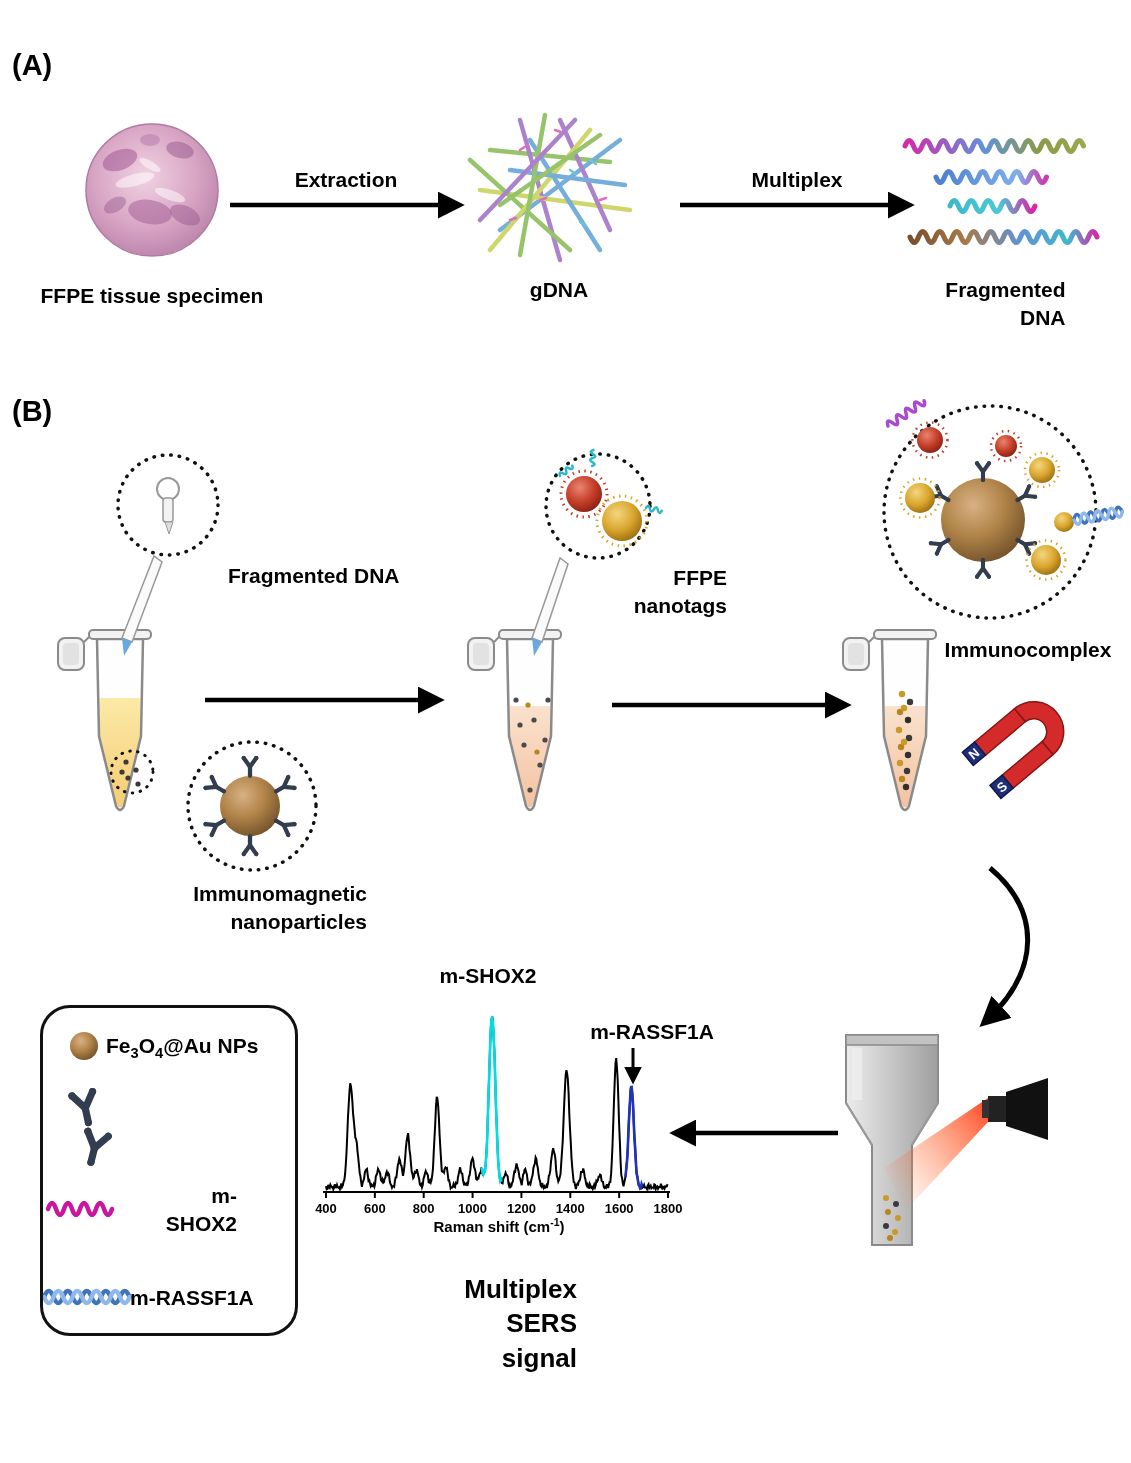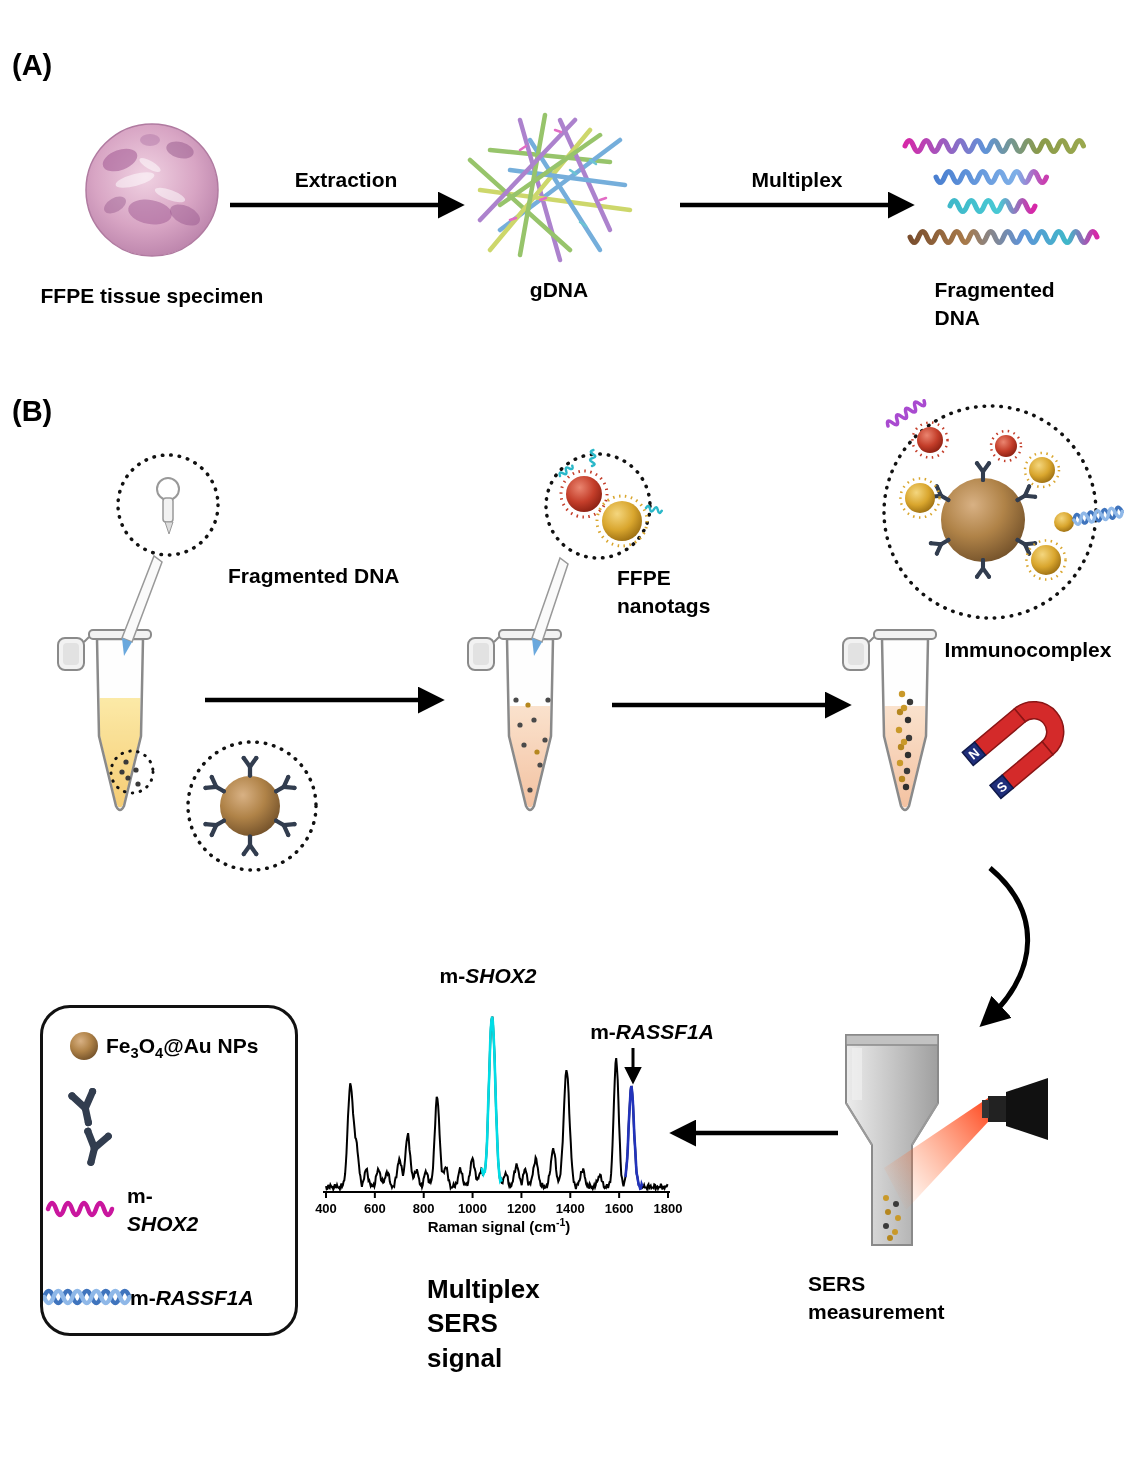--- a/index.html
+++ b/index.html
@@ -1,22 +1,22 @@
 <!DOCTYPE html>
 <html><head>
 <meta charset="utf-8">
 <style>
   html,body{margin:0;padding:0;background:#fff;}
   #canvas{position:relative;width:1131px;height:1463px;background:#fff;overflow:hidden;
           font-family:"Liberation Sans", sans-serif;color:#000;}
   svg{display:block;}
   .lbl{position:absolute;font-weight:700;font-size:21px;line-height:1.32;color:#000;white-space:nowrap;}
-  .ctr{transform:translateX(-50%);text-align:left;white-space:normal;}
+  .ctr{transform:translateX(-50%);text-align:right;white-space:normal;}
   .panel-letter{font-size:29px;}
-  .gene{font-style:italic;}
+  .gene{}
   .blk{display:block;}
   sub,sup{font-size:70%;}
   .small-axis{font-size:15px;}
 </style>
 </head>
 <body>
 
 <div id="canvas">
 
   <svg width="1131" height="1463" viewBox="0 0 1131 1463" style="position:absolute;left:0;top:0">
@@ -386,31 +386,31 @@
 
   <div class="lbl ctr" style="left:152px;top:282px">FFPE tissue specimen</div>
   <div class="lbl ctr" style="left:559px;top:276px">gDNA</div>
   <div class="lbl ctr" style="left:1000px;top:276px">Fragmented DNA</div>
 
   <div class="lbl panel-letter" style="left:12px;top:392px">(B)</div>
 
   <div class="lbl" style="left:228px;top:562px">Fragmented DNA</div>
   <div class="lbl ctr" style="left:672px;top:564px;width:110px">FFPE nanotags</div>
   <div class="lbl ctr" style="left:1028px;top:636px">Immunocomplex</div>
-  <div class="lbl ctr" style="left:893px;top:1270px;width:170px">SERS measurement</div>
+  <div class="lbl ctr" style="left:252px;top:880px;width:230px">Immunomagnetic nanoparticles</div>
   <div class="lbl ctr" style="left:502px;top:1272px;width:150px;font-size:26px">Multiplex SERS signal</div>
 
   <div class="lbl ctr" style="left:488px;top:962px">
     <span>m-</span><span class="gene">SHOX2</span>
   </div>
   <div class="lbl ctr" style="left:652px;top:1018px">
     <span>m-</span><span class="gene">RASSF1A</span>
   </div>
   <div class="lbl ctr small-axis" style="left:499px;top:1216px">
-    <span>Raman signal (cm</span><sup>-1</sup><span>)</span>
+    <span>Raman shift (cm</span><sup>-1</sup><span>)</span>
   </div>
 
   <div style="position:absolute;left:40px;top:1005px;width:252px;height:325px;border:3.5px solid #111;border-radius:30px"></div>
 
   <div class="lbl" style="left:106px;top:1032px">
     <span>Fe</span><sub>3</sub><span>O</span><sub>4</sub><span>@Au NPs</span>
   </div>
   <div class="lbl ctr" style="left:182px;top:1182px;width:110px">
     <span class="blk">m-</span>
     <span class="blk gene">SHOX2</span>

